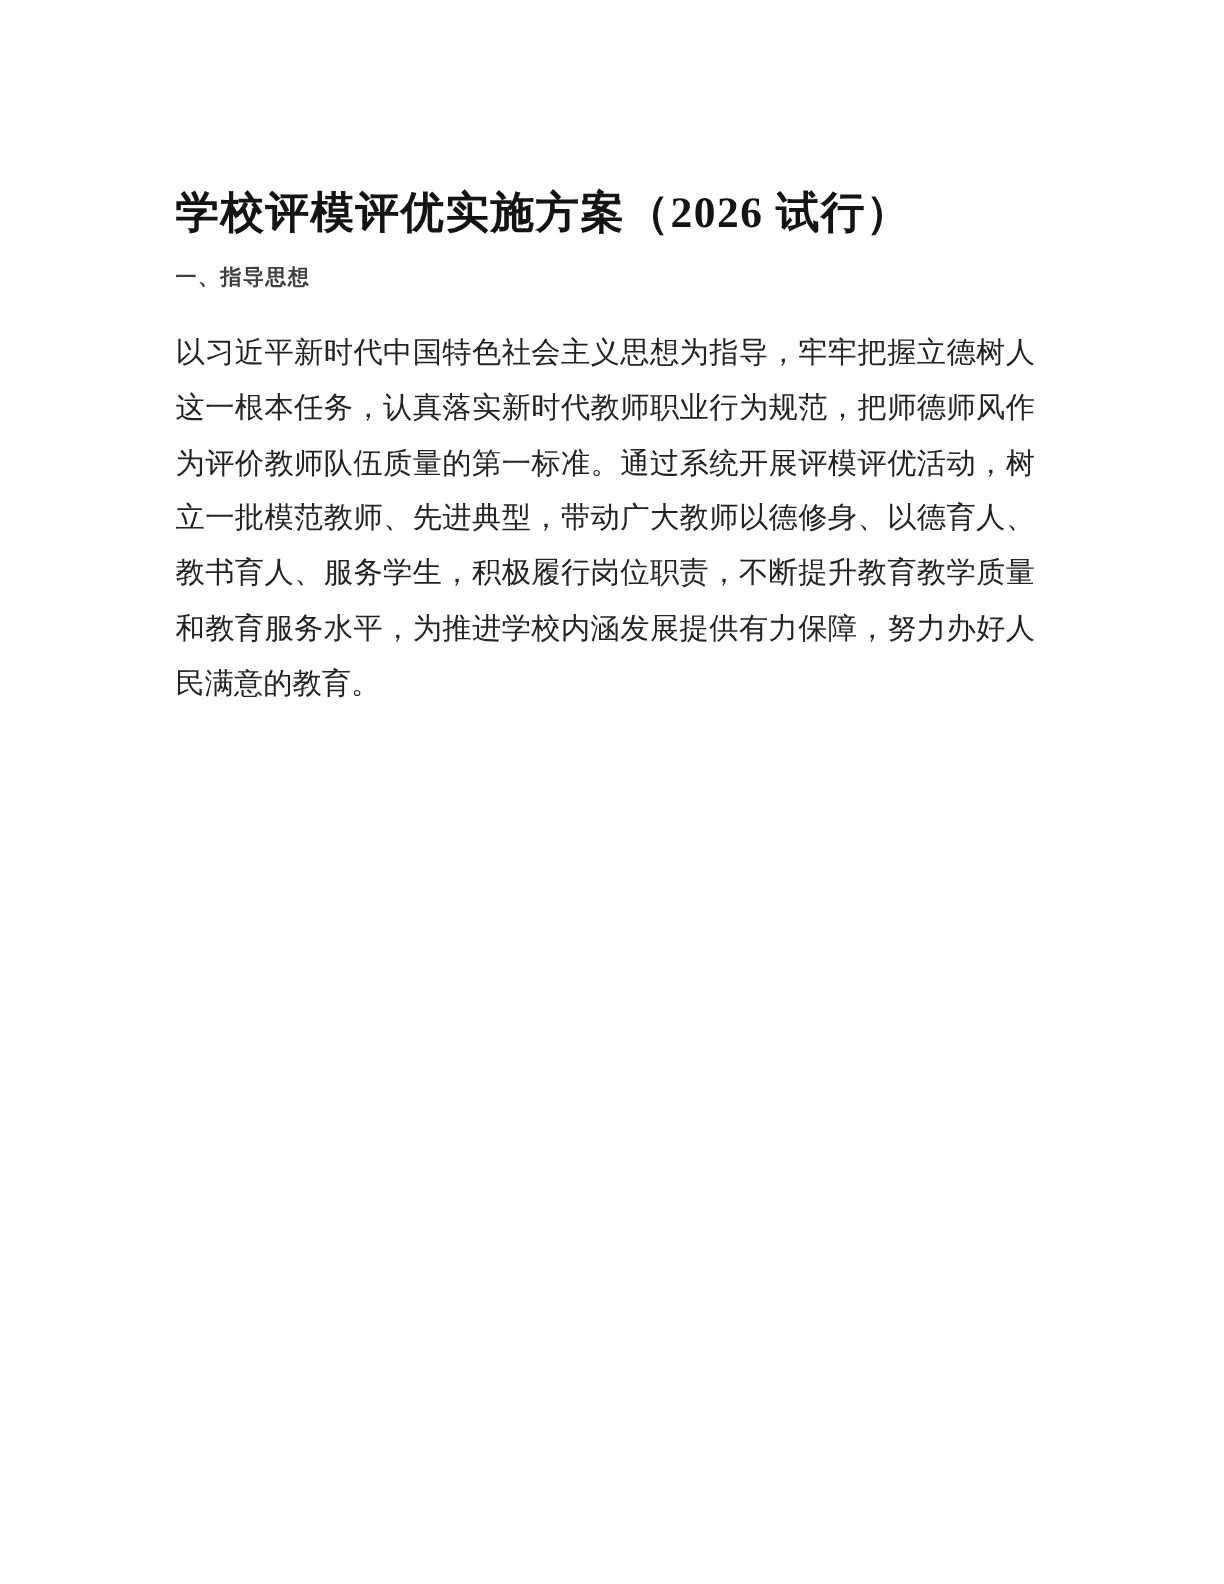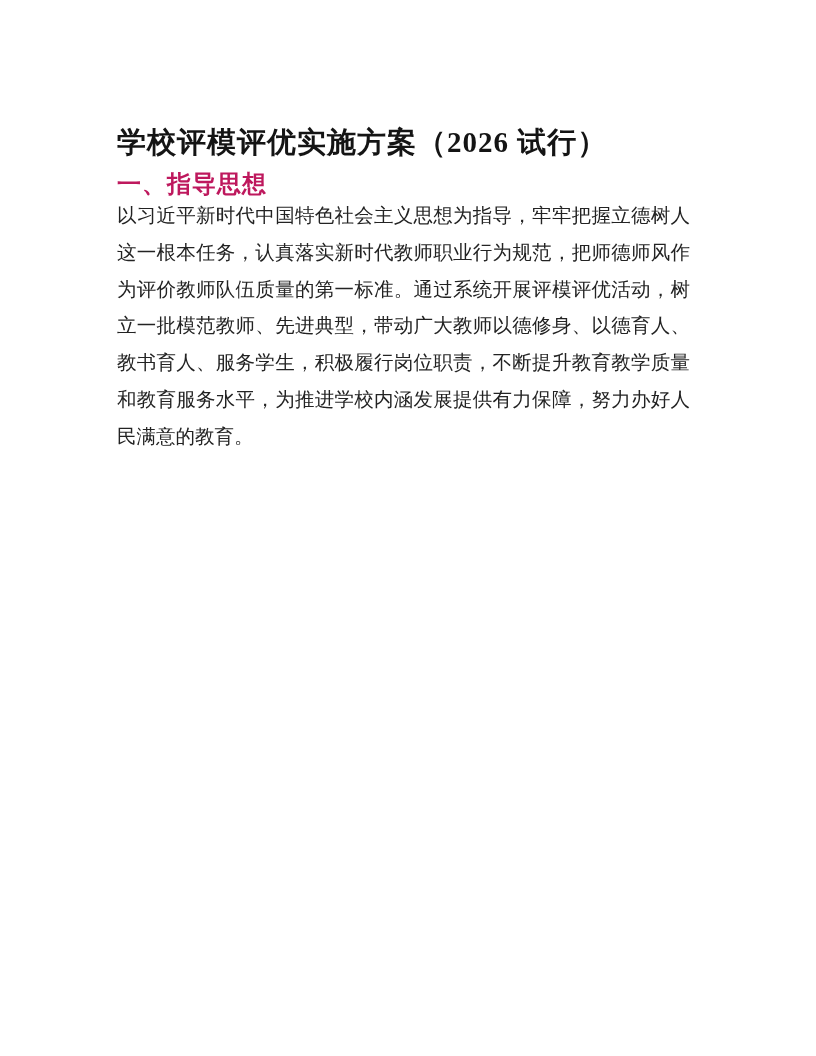--- a/index.html
+++ b/index.html
@@ -36,27 +36,28 @@
     text-align: justify;
     text-justify: inter-ideograph;
     overflow-wrap: break-word;
   }
   .para-intro {
     margin-top: 80px;
   }
   .section-heading {
     margin: 10px 0 0 0;
     font-family: "Liberation Sans", "DejaVu Sans", sans-serif;
-    font-size: 24px;
+    font-size: 14px;
     line-height: 28px;
     font-weight: bold;
-    color: #be185d;
+    color: #404040;
     letter-spacing: 1px;
   }
   .para-section {
+    margin-top: 20px;
   }
 </style>
 </head>
 <body>
 
 <div class="page">
   <h1 class="doc-title">学校评模评优实施方案（2026 试行）</h1>
 
 
   <h2 class="section-heading">一、指导思想</h2>

